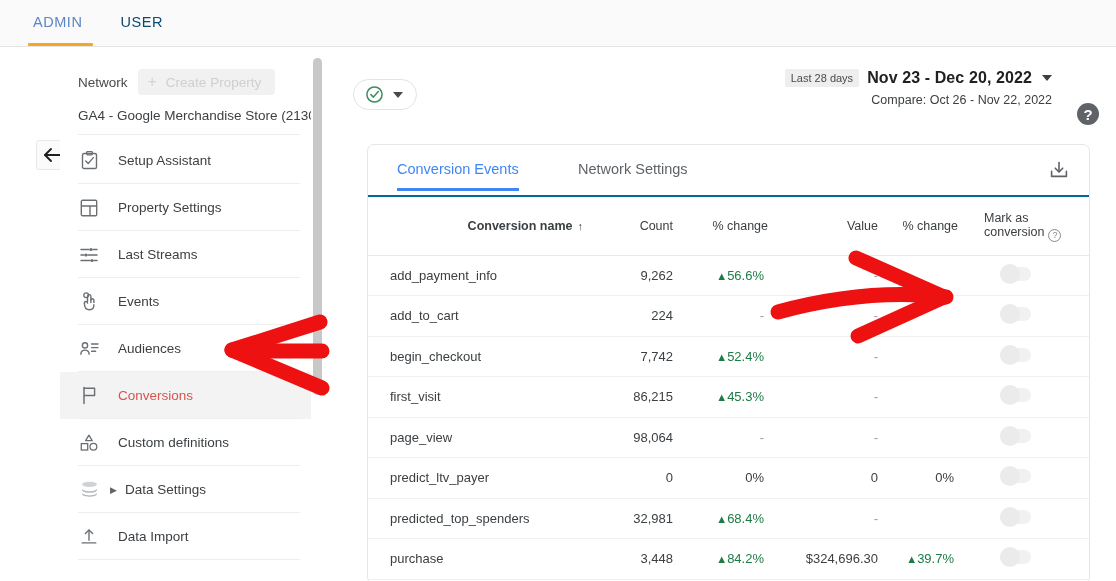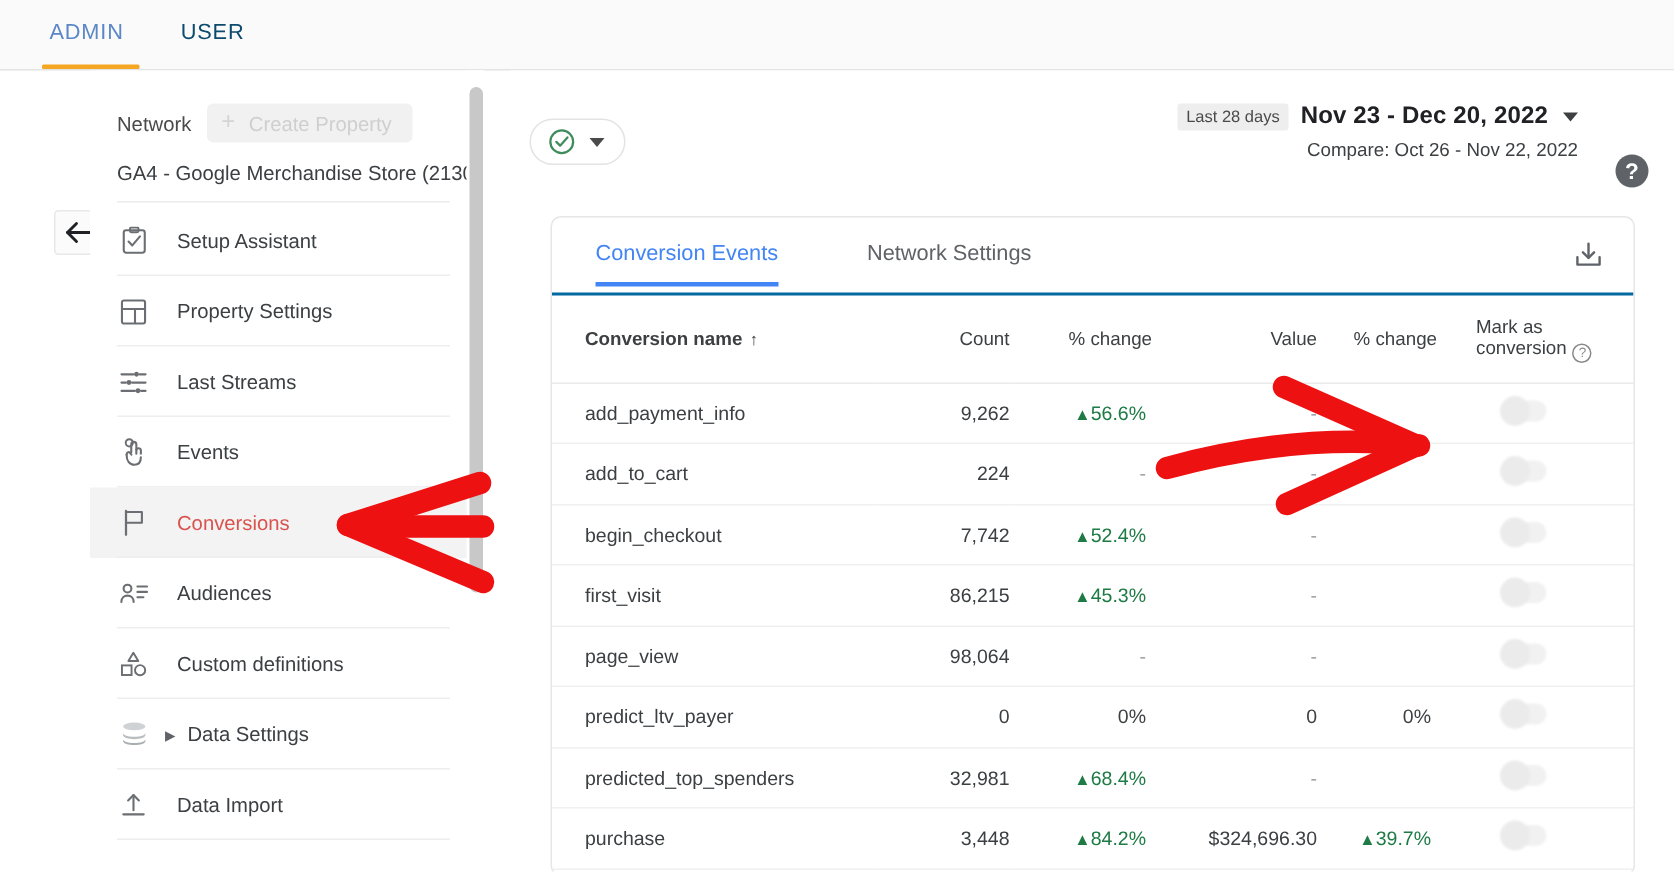--- a/index.html
+++ b/index.html
@@ -158,21 +158,21 @@
   }
   .ctab1 { left: 29px; }
   .ctab2 { left: 210px; }
   .dlbtn { position: absolute; right: 18px; top: 14px; width: 24px; height: 24px; cursor: pointer; }
 
   table.conv { width: 100%; border-collapse: collapse; table-layout: fixed; }
   table.conv th {
     font-size: 12.5px; color: #3c4043; font-weight: normal;
     padding: 14px 0 13px 0; border-bottom: 1px solid #eaeaea;
   }
-  table.conv th.name { font-weight: bold; text-align: left; padding-left: 22px; }
+  table.conv th.name { font-weight: bold; text-align: right; padding-left: 22px; }
   table.conv th.num { text-align: right; }
   table.conv th.mark { text-align: left; padding-left: 26px; }
   .qmark {
     display: inline-flex; align-items: center; justify-content: center;
     width: 13px; height: 13px; border: 1px solid #8a8a8a; border-radius: 50%;
     font-size: 9px; color: #8a8a8a; margin-left: 4px; vertical-align: -2px;
   }
   .sortarrow { font-size: 11px; margin-left: 5px; }
 
   table.conv td {
@@ -301,44 +301,44 @@
             <path d="M9.9 8.3 a1.5 1.5 0 0 1 3 0 V11" fill="none" stroke="#6b6f73" stroke-width="1.4"></path>
             <path d="M3.4 11.2 c0-1.5 1.3-2.2 2.2-1.4 l1 1.3" fill="none" stroke="#6b6f73" stroke-width="1.4" stroke-linecap="round"></path>
             <path d="M3.4 11.2 c0 4 2 6.6 5.2 6.6 c2.8 0 4.3-1.9 4.3-5" fill="none" stroke="#6b6f73" stroke-width="1.4" stroke-linecap="round"></path>
             <circle cx="5.2" cy="3.2" r="2.4" fill="none" stroke="#6b6f73" stroke-width="1.3"></circle>
           </svg>
         </span>
         <span class="lbl">Events</span>
         <span class="sep"></span>
       </div>
 
-      <div class="navitem active">
-        <span class="ic">
-          <svg width="17" height="19" viewBox="0 0 17 19">
-            <path d="M3 1.5 V17.5" fill="none" stroke="#6b6f73" stroke-width="1.5" stroke-linecap="round"></path>
-            <path d="M3 2.3 H13.6 V9.5 H3" fill="none" stroke="#6b6f73" stroke-width="1.4" stroke-linejoin="round"></path>
-          </svg>
-        </span>
-        <span class="lbl">Conversions</span>
-        <span class="sep"></span>
-      </div>
-
       <div class="navitem">
         <span class="ic">
           <svg width="19" height="16" viewBox="0 0 19 16">
             <circle cx="5" cy="4.4" r="2.6" fill="none" stroke="#6b6f73" stroke-width="1.4"></circle>
             <path d="M0.9 13.3 c0-2.7 1.9-4.2 4.1-4.2 c2.2 0 4.1 1.5 4.1 4.2" fill="none" stroke="#6b6f73" stroke-width="1.4" stroke-linecap="round"></path>
             <g stroke="#6b6f73" stroke-width="1.4" stroke-linecap="round">
               <path d="M11.6 3 H18"></path>
                 <path d="M11.6 6.6 H18"></path>
                 <path d="M11.6 10.2 H15.6"></path>
             </g>
           </svg>
         </span>
         <span class="lbl">Audiences</span>
+        <span class="sep"></span>
+      </div>
+
+      <div class="navitem active">
+        <span class="ic">
+          <svg width="17" height="19" viewBox="0 0 17 19">
+            <path d="M3 1.5 V17.5" fill="none" stroke="#6b6f73" stroke-width="1.5" stroke-linecap="round"></path>
+            <path d="M3 2.3 H13.6 V9.5 H3" fill="none" stroke="#6b6f73" stroke-width="1.4" stroke-linejoin="round"></path>
+          </svg>
+        </span>
+        <span class="lbl">Conversions</span>
         <span class="sep"></span>
       </div>
 
       <div class="navitem">
         <span class="ic">
           <svg width="18" height="18" viewBox="0 0 18 18">
             <path d="M8.9 1.2 L12.2 6.6 H5.6 Z" fill="none" stroke="#6b6f73" stroke-width="1.3" stroke-linejoin="round"></path>
             <rect x="1.3" y="9.6" width="6.4" height="6.4" fill="none" stroke="#6b6f73" stroke-width="1.3"></rect>
             <circle cx="13.4" cy="12.8" r="3.4" fill="none" stroke="#6b6f73" stroke-width="1.3"></circle>
           </svg>

